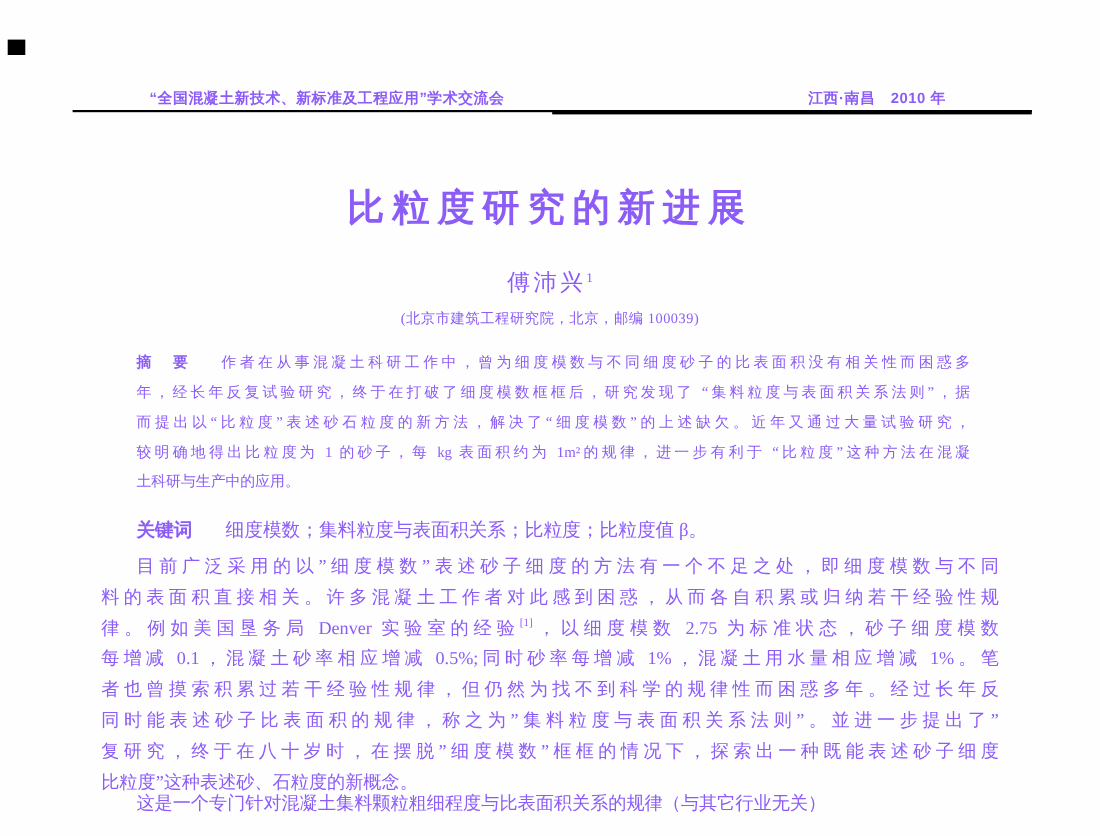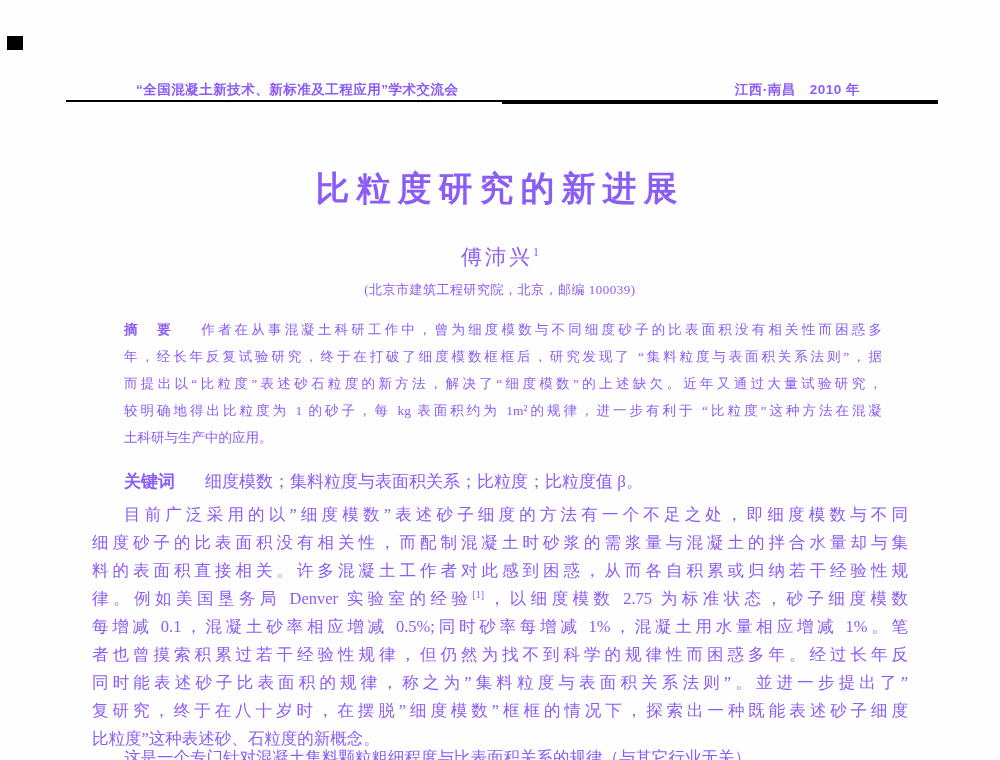--- a/index.html
+++ b/index.html
@@ -104,21 +104,20 @@
     <p class="full">年，经长年反复试验研究，终于在打破了细度模数框框后，研究发现了 “集料粒度与表面积关系法则”，据</p>
     <p class="full">而提出以“比粒度”表述砂石粒度的新方法，解决了“细度模数”的上述缺欠。近年又通过大量试验研究，</p>
     <p class="full">较明确地得出比粒度为 1 的砂子，每 kg 表面积约为 1m²的规律，进一步有利于 “比粒度”这种方法在混凝</p>
     <p>土科研与生产中的应用。</p>
   </div>
 
   <div class="keywords"><span class="label">关键词</span><span class="label-gap"></span><span>细度模数；集料粒度与表面积关系；比粒度；比粒度值 β。</span></div>
 
   <div class="body-text">
     <p class="indent full">目前广泛采用的以”细度模数”表述砂子细度的方法有一个不足之处，即细度模数与不同</p>
-    <p class="full">细度砂子的比表面积没有相关性，而配制混凝土时砂浆的需浆量与混凝土的拌合水量却与集</p>
     <p class="full">料的表面积直接相关。许多混凝土工作者对此感到困惑，从而各自积累或归纳若干经验性规</p>
     <p class="full"><span>律。例如美国垦务局 Denver 实验室的经验</span><sup>[1]</sup><span>，以细度模数 2.75 为标准状态，砂子细度模数</span></p>
     <p class="full">每增减 0.1，混凝土砂率相应增减 0.5%;同时砂率每增减 1%，混凝土用水量相应增减 1%。笔</p>
     <p class="full">者也曾摸索积累过若干经验性规律，但仍然为找不到科学的规律性而困惑多年。经过长年反</p>
     <p class="full">同时能表述砂子比表面积的规律，称之为”集料粒度与表面积关系法则”。並进一步提出了”</p>
     <p class="full">复研究，终于在八十岁时，在摆脱”细度模数”框框的情况下，探索出一种既能表述砂子细度</p>
     <p>比粒度”这种表述砂、石粒度的新概念。</p>
     <p class="indent last-clipped">这是一个专门针对混凝土集料颗粒粗细程度与比表面积关系的规律（与其它行业无关）</p>
   </div>
 

